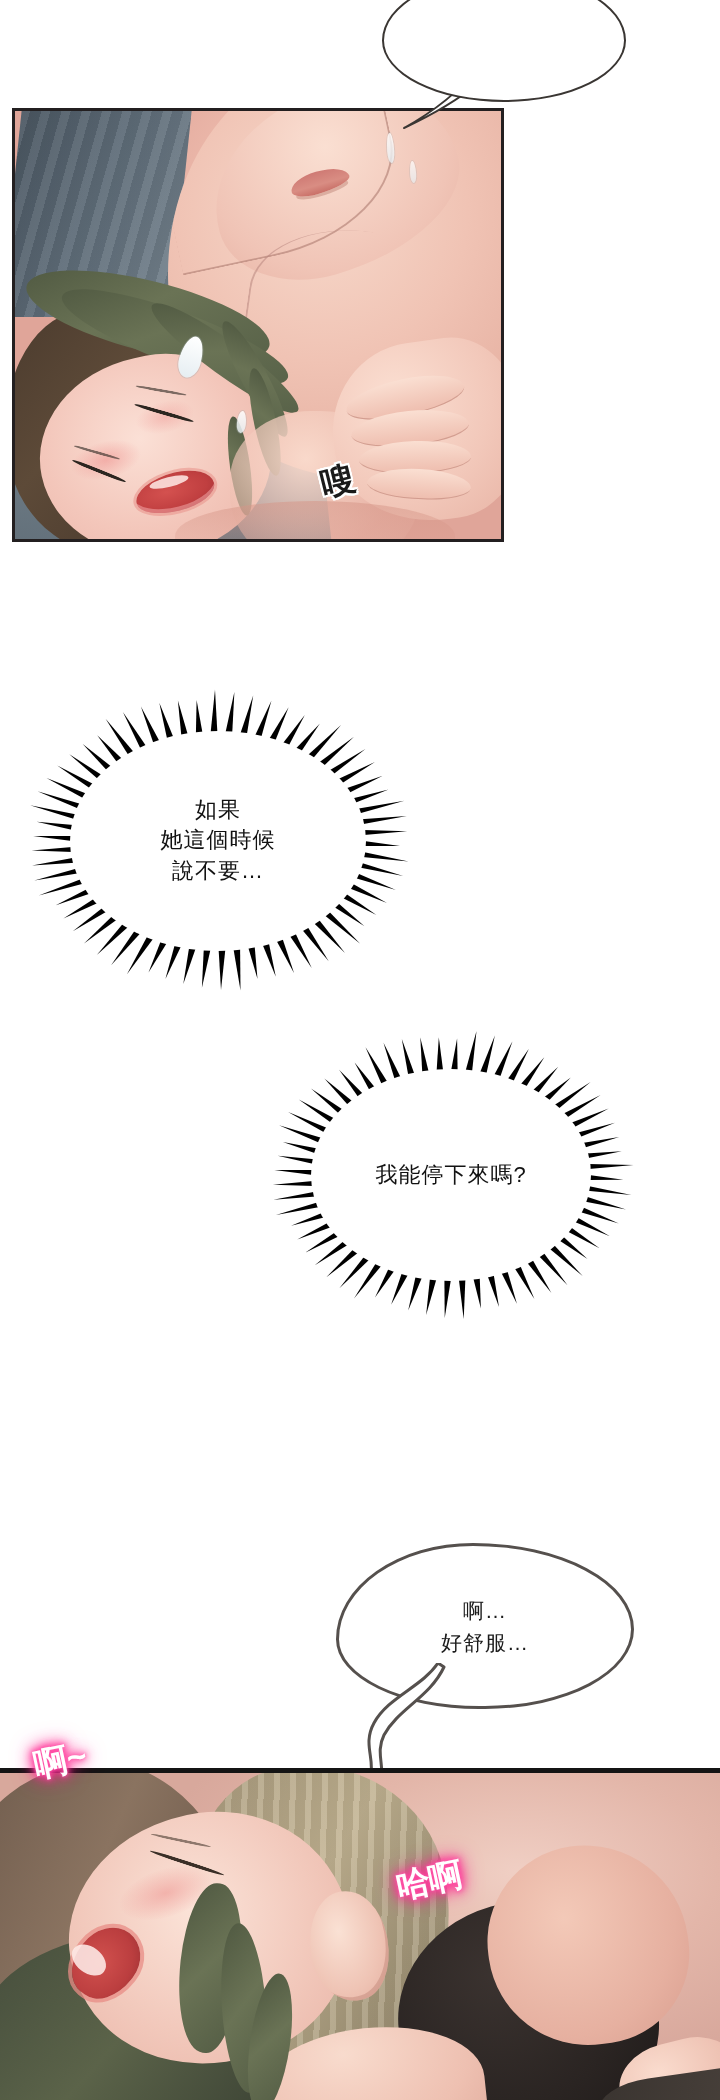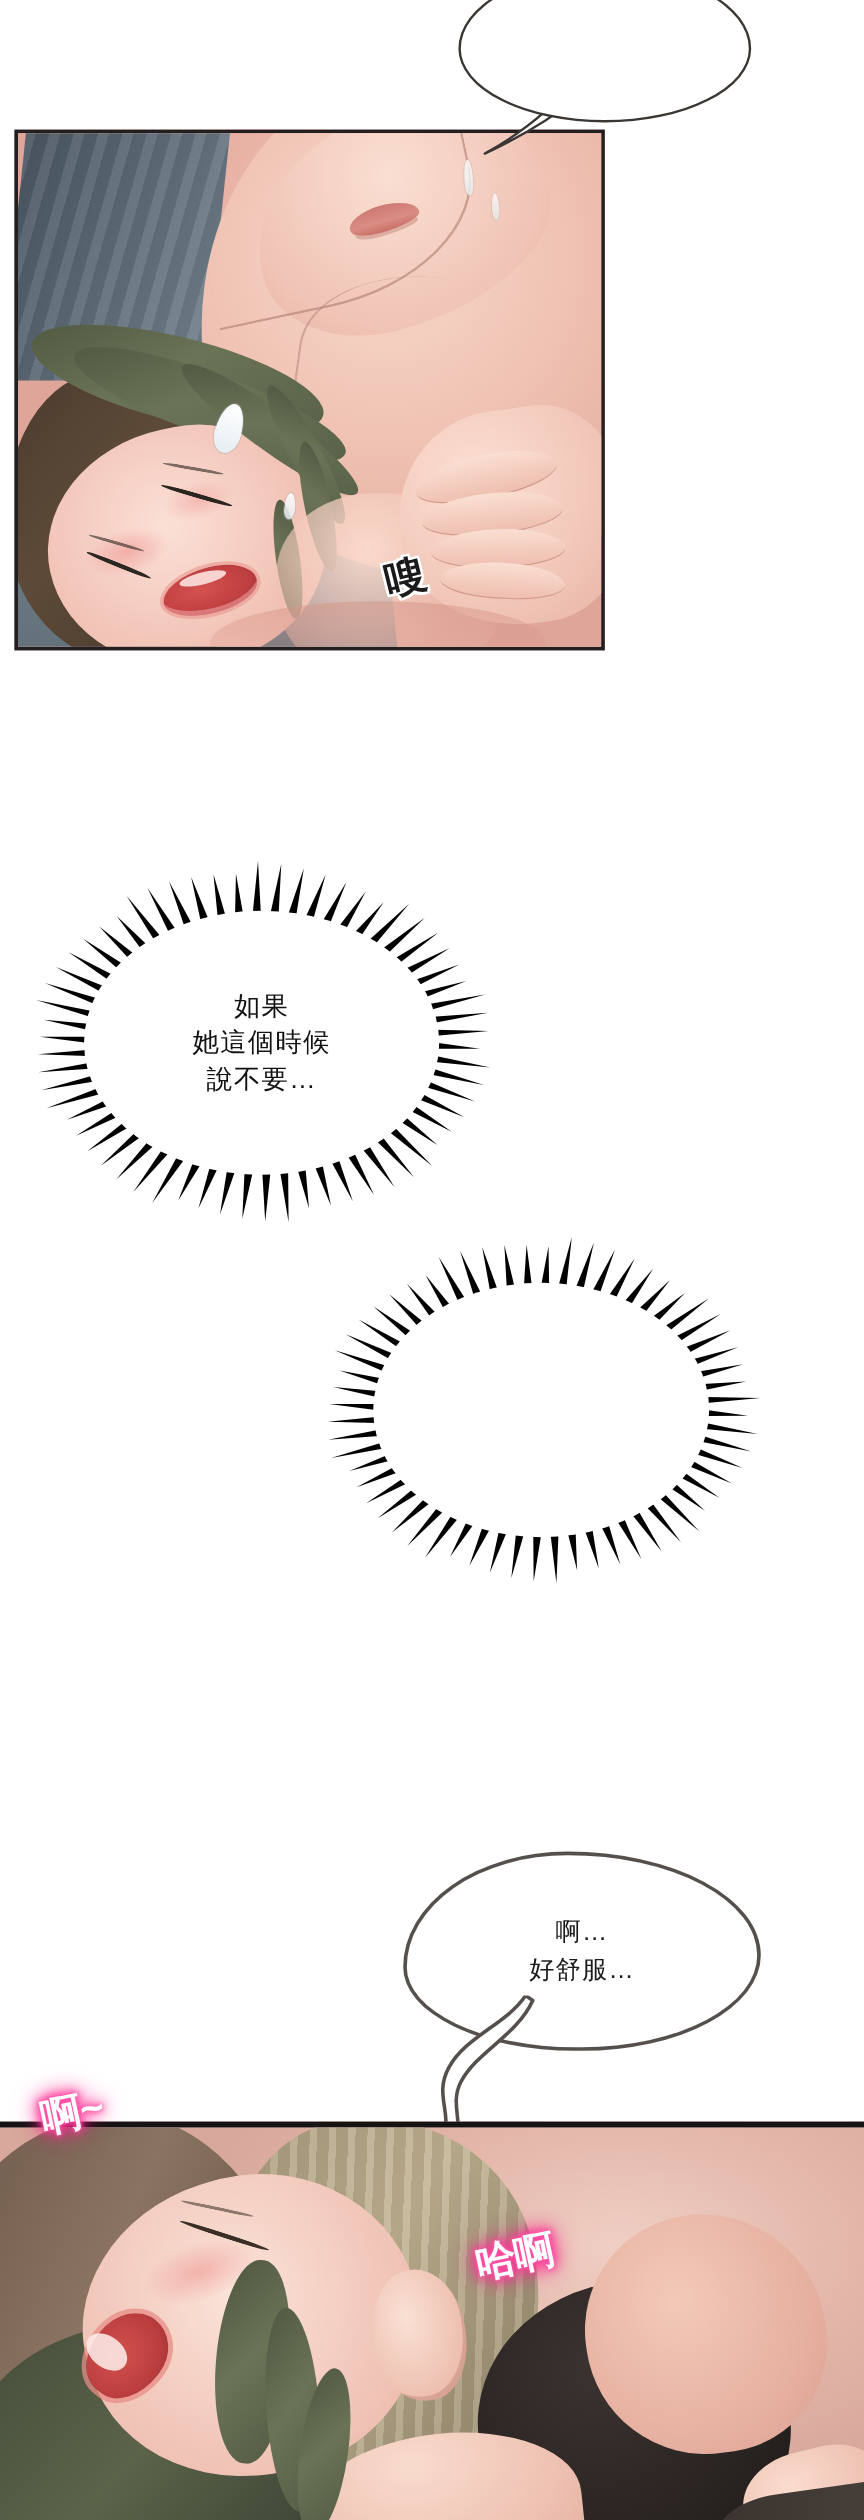--- a/index.html
+++ b/index.html
@@ -224,21 +224,21 @@
   .spiky .txt{
     position:absolute; left:0; right:0; top:50%;
     transform: translateY(-50%);
     text-align:center;
     color:#121212;
     font-family:"Liberation Sans","DejaVu Sans",sans-serif;
     white-space: pre-line;
     line-height: 1.38;
   }
 
-  #thought-1{ left: 18px; top: 718px; width: 400px; height: 302px; }
+  #thought-1{ left: 18px; top: 690px; width: 400px; height: 302px; }
   #thought-1 .txt{ font-size: 22px; letter-spacing: 1px; }
 
   #thought-2{ left: 262px; top: 1030px; width: 378px; height: 290px; }
   #thought-2 .txt{ font-size: 22px; letter-spacing: 1px; }
 
   
   #bubble-2{
     position:absolute; left: 336px; top: 1543px; width: 298px; height: 166px;
   }
   #bubble-2 .blob{
@@ -578,20 +578,21 @@
           <path d="M291.6,75.4 L328.6,52.0 L295.9,79.2 Z" fill="#000000"></path>
           <path d="M300.6,83.9 L338.6,65.0 L304.4,88.0 Z" fill="#000000"></path>
           <path d="M308.5,93.0 L346.7,78.6 L311.7,97.4 Z" fill="#000000"></path>
           <path d="M315.1,102.7 L353.0,92.7 L317.6,107.3 Z" fill="#000000"></path>
           <path d="M320.2,112.9 L357.3,106.9 L322.1,117.7 Z" fill="#000000"></path>
           <path d="M324.0,123.4 L359.7,121.3 L325.2,128.3 Z" fill="#000000"></path>
           <path d="M326.2,134.1 L371.6,134.9 L326.8,139.1 Z" fill="#000000"></path>
         </g>
       <ellipse cx="189" cy="145" rx="140" ry="106" fill="#ffffff"></ellipse>
     </svg>
+    <div class="txt">我能停下來嗎?</div>
   </div>
 
   <div id="bubble-2">
     <div class="blob"></div>
     <div class="txt">啊…
 好舒服…</div>
     <svg class="tail" viewBox="0 0 140 140">
       <path d="M118,4 C104,34 72,46 58,72 C48,92 62,106 52,126 C44,142 24,136 10,128
                C30,132 40,130 44,116 C50,96 36,82 48,60 C62,34 96,24 112,0 Z" fill="#ffffff" stroke="#55504d" stroke-width="3" stroke-linejoin="round"></path>
     </svg>

